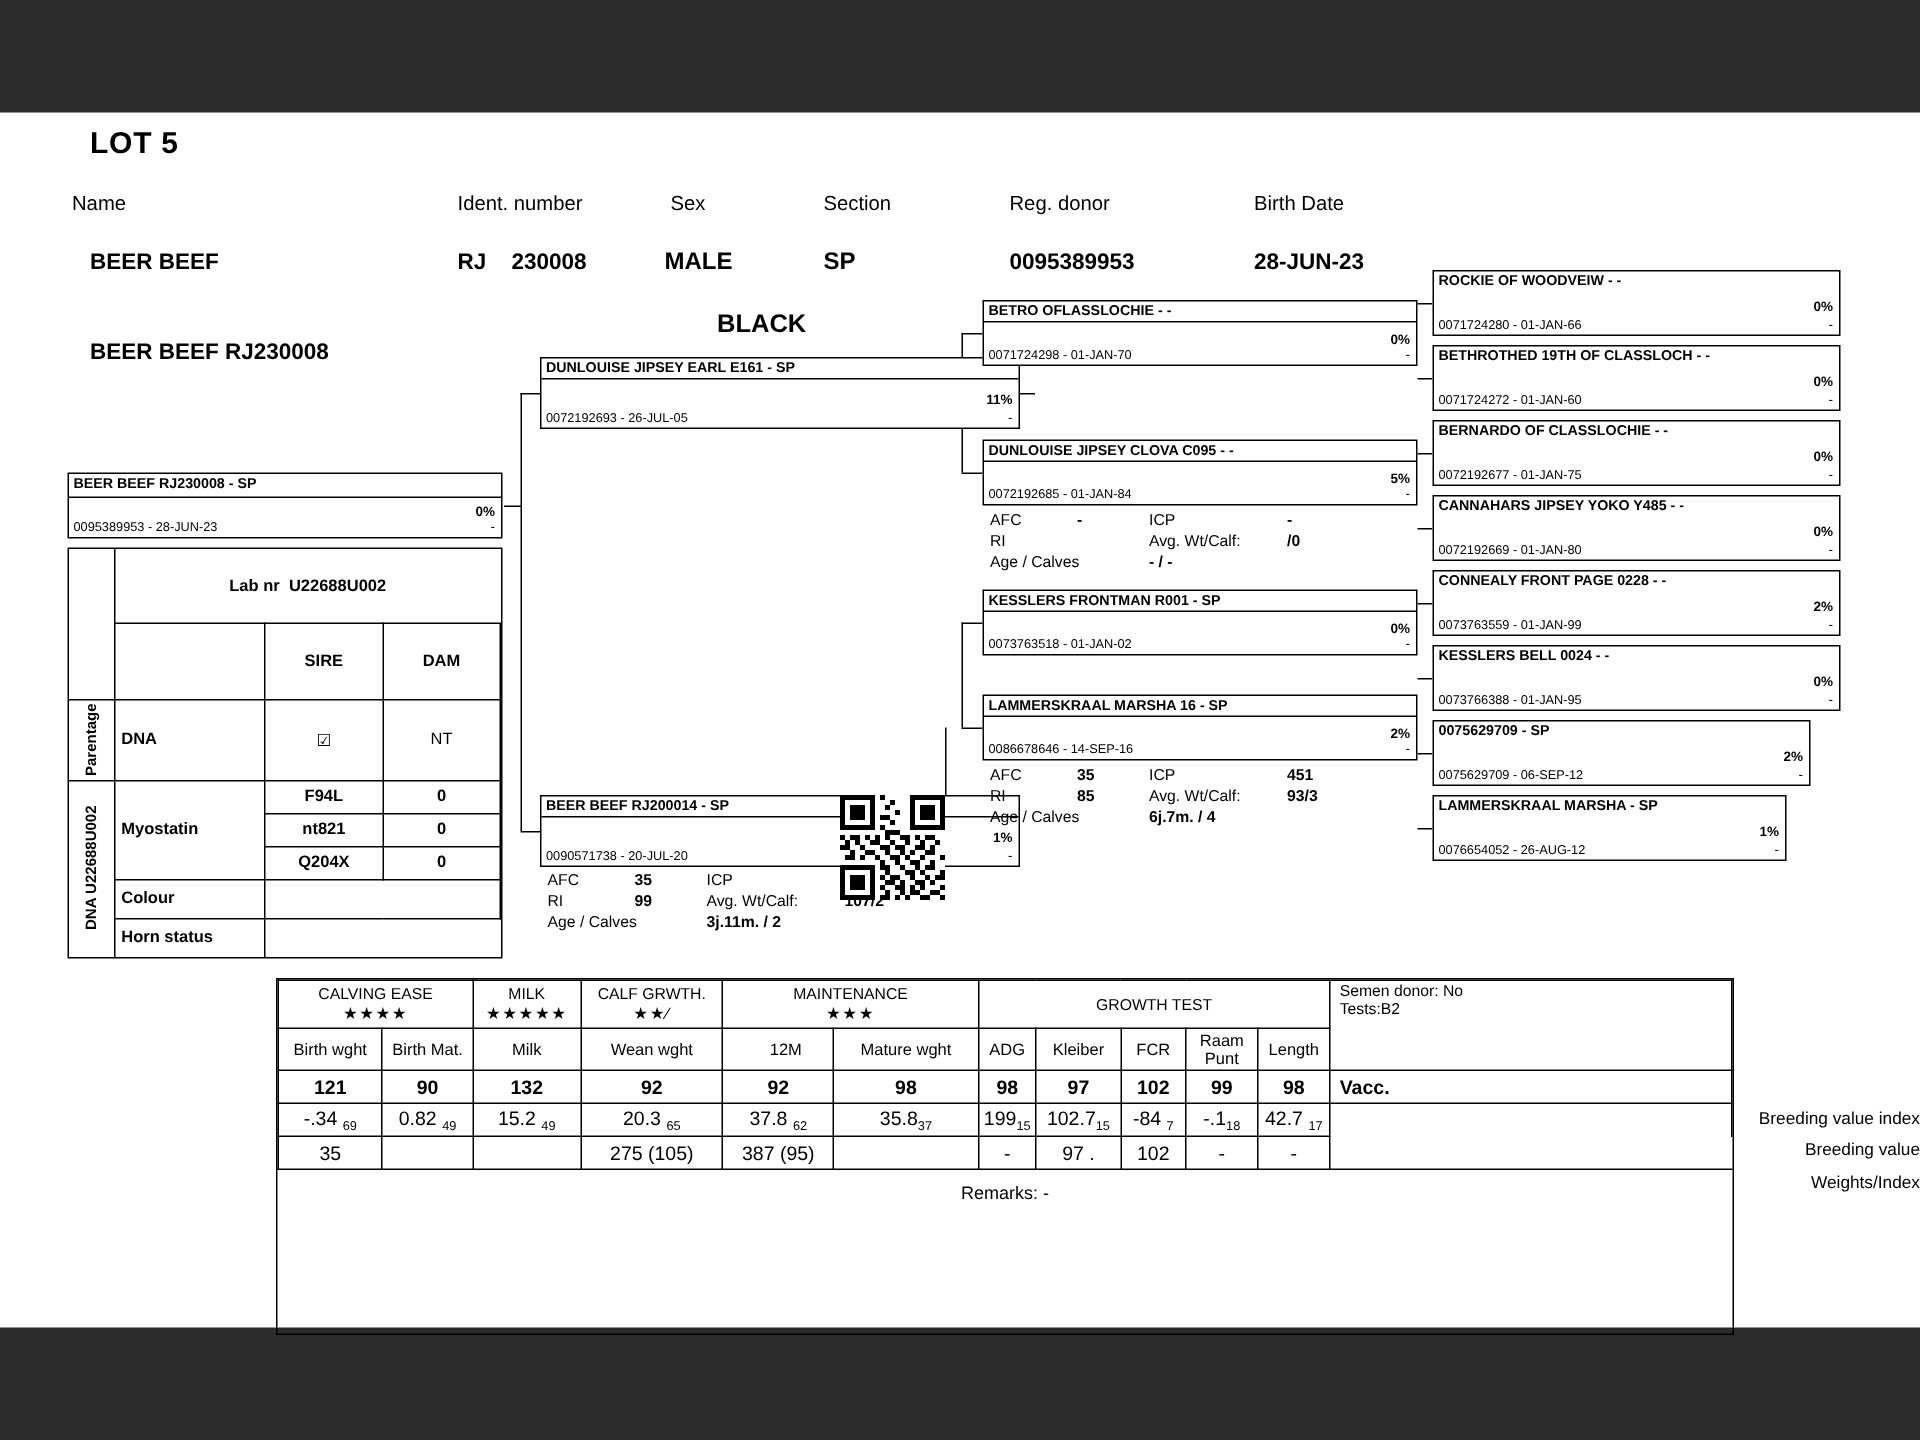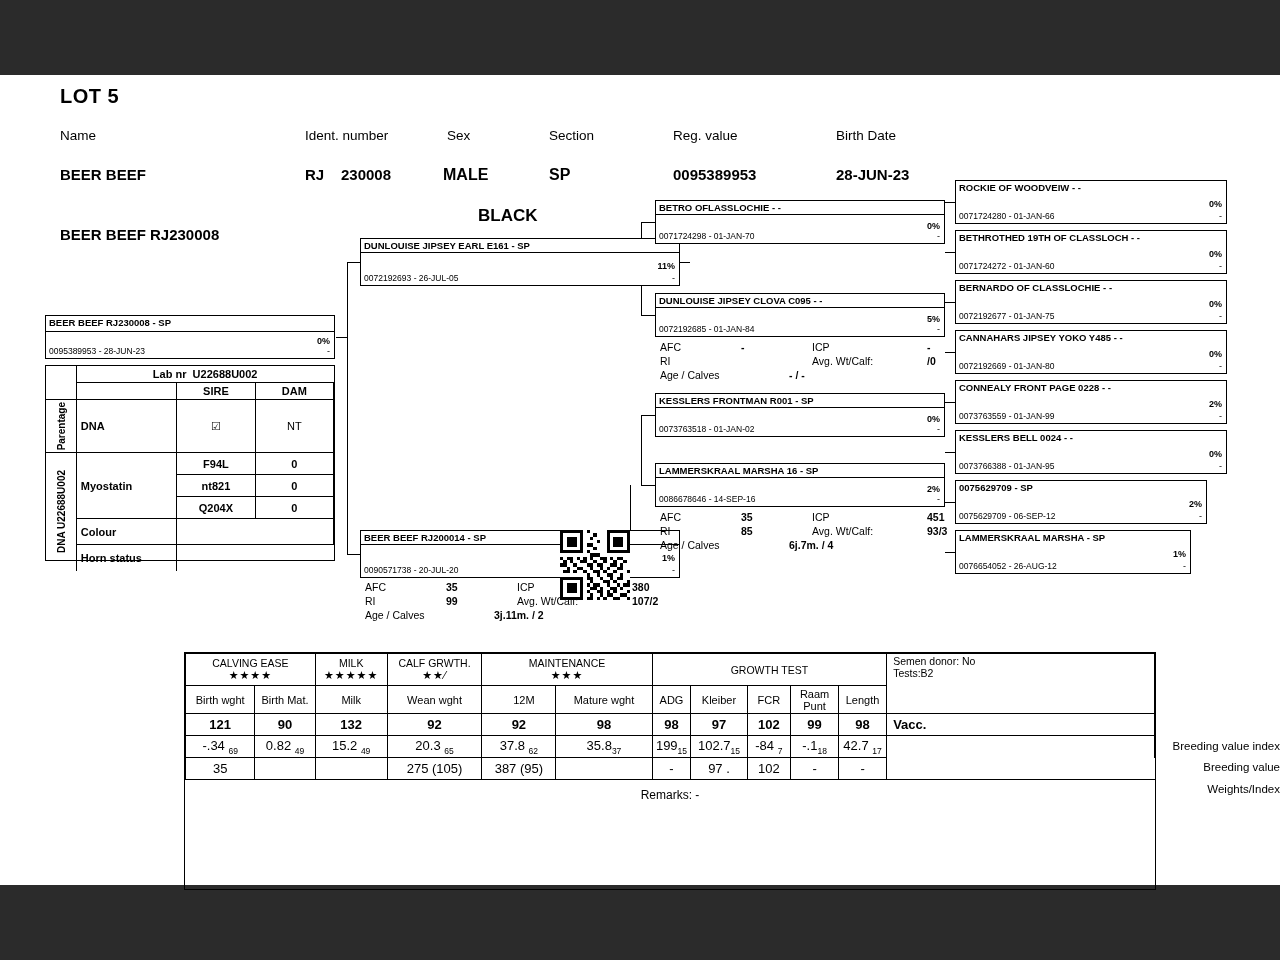--- a/index.html
+++ b/index.html
@@ -4,21 +4,21 @@
 <style>
   html,body{margin:0;padding:0;}
   body{width:1280px;height:960px;background:#2b2b2b;font-family:"Liberation Sans",sans-serif;}
   #page{position:absolute;left:0;top:75px;width:1280px;height:810px;background:#ffffff;}
   .abs{position:absolute;}
   .b{font-weight:bold;}
   
   #lot{left:60px;top:10px;font-size:20px;font-weight:bold;letter-spacing:.5px;}
   #addr{left:300px;top:10px;width:680px;text-align:center;font-size:13.5px;font-weight:bold;line-height:1.35;}
   .hdrlabel{font-size:13.5px;}
-  #h-name{left:60px;top:53px;}
+  #h-name{left:48px;top:53px;}
   #h-ident{left:305px;top:53px;}
   #h-sex{left:447px;top:53px;}
   #h-section{left:549px;top:53px;}
   #h-reg{left:673px;top:53px;}
   #h-birth{left:836px;top:53px;}
   .hdrval{font-size:15px;font-weight:bold;}
   #v-name{left:60px;top:91px;font-size:15px;}
   #v-ident-p{left:305px;top:91px;}
   #v-ident-n{left:341px;top:91px;}
   #v-sex{left:443px;top:91px;font-size:16px;}
@@ -54,27 +54,27 @@
   #g3{left:955px;top:205px;width:272px;height:44px;}
   #g4{left:955px;top:255px;width:272px;height:44px;}
   #g5{left:955px;top:305px;width:272px;height:44px;}
   #g6{left:955px;top:355px;width:272px;height:44px;}
   #g7{left:955px;top:405px;width:252px;height:44px;}
   #g8{left:955px;top:455px;width:236px;height:44px;}
   
   .ln{position:absolute;background:#000;}
   
   .stats{font-size:10.5px;line-height:1.35;}
-  .stats .r{display:flex;gap:23px;}
+  .stats .r{display:flex;}
   .stats .c1{width:58px;}
   .stats .c2{width:48px;font-weight:bold;}
   .stats .c3{width:92px;}
   .stats .c4{font-weight:bold;}
   
-  #dnatable{left:45px;top:290px;width:290px;height:196px;border:1px solid #000;box-sizing:border-box;}
+  #dnatable{left:45px;top:290px;width:290px;height:274px;border:1px solid #000;box-sizing:border-box;}
   #dnatable table{border-collapse:collapse;width:100%;height:100%;font-size:11px;}
   #dnatable td{border:1px solid #000;padding:2px 4px;}
   .vert{writing-mode:vertical-rl;transform:rotate(180deg);text-align:center;font-size:10px;font-weight:bold;white-space:nowrap;}
   .labnr{font-size:11px;font-weight:bold;text-align:center;}
   .ctr{text-align:center;}
   
   #qr{left:560px;top:455px;width:70px;height:70px;}
   
   #idx{left:184px;top:577px;width:972px;height:238px;border:1px solid #000;box-sizing:border-box;}
   #idx table{border-collapse:collapse;width:100%;font-size:11px;}
@@ -93,21 +93,21 @@
 <body>
 
 <div id="page">
 
   <div class="abs" id="lot">LOT 5</div>
 
   <div class="abs hdrlabel" id="h-name">Name</div>
   <div class="abs hdrlabel" id="h-ident">Ident. number</div>
   <div class="abs hdrlabel" id="h-sex">Sex</div>
   <div class="abs hdrlabel" id="h-section">Section</div>
-  <div class="abs hdrlabel" id="h-reg">Reg. value</div>
+  <div class="abs hdrlabel" id="h-reg">Reg. donor</div>
   <div class="abs hdrlabel" id="h-birth">Birth Date</div>
 
   <div class="abs hdrval" id="v-name">BEER BEEF</div>
   <div class="abs hdrval" id="v-ident-p">RJ</div>
   <div class="abs hdrval" id="v-ident-n">230008</div>
   <div class="abs hdrval" id="v-sex">MALE</div>
   <div class="abs hdrval" id="v-section">SP</div>
   <div class="abs hdrval" id="v-reg">0095389953</div>
   <div class="abs hdrval" id="v-birth">28-JUN-23</div>
 

